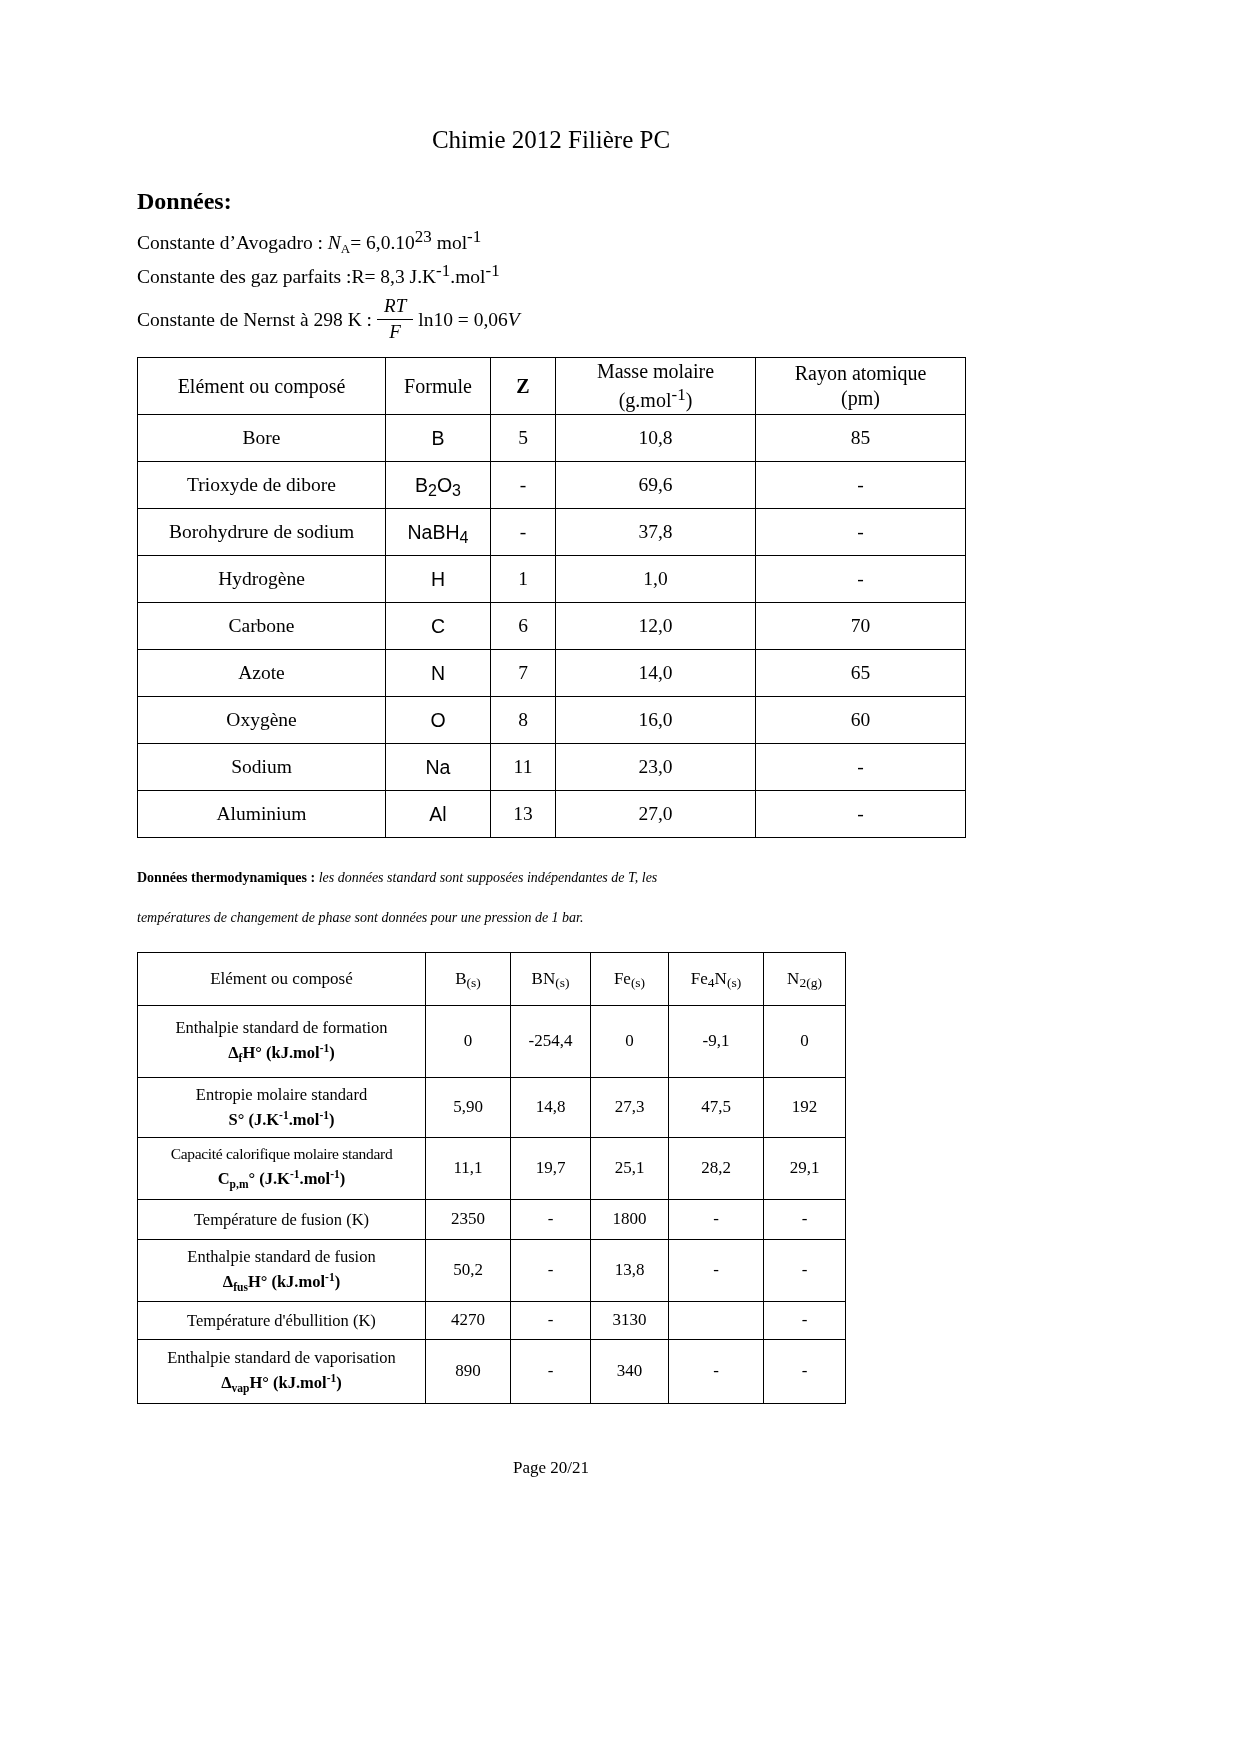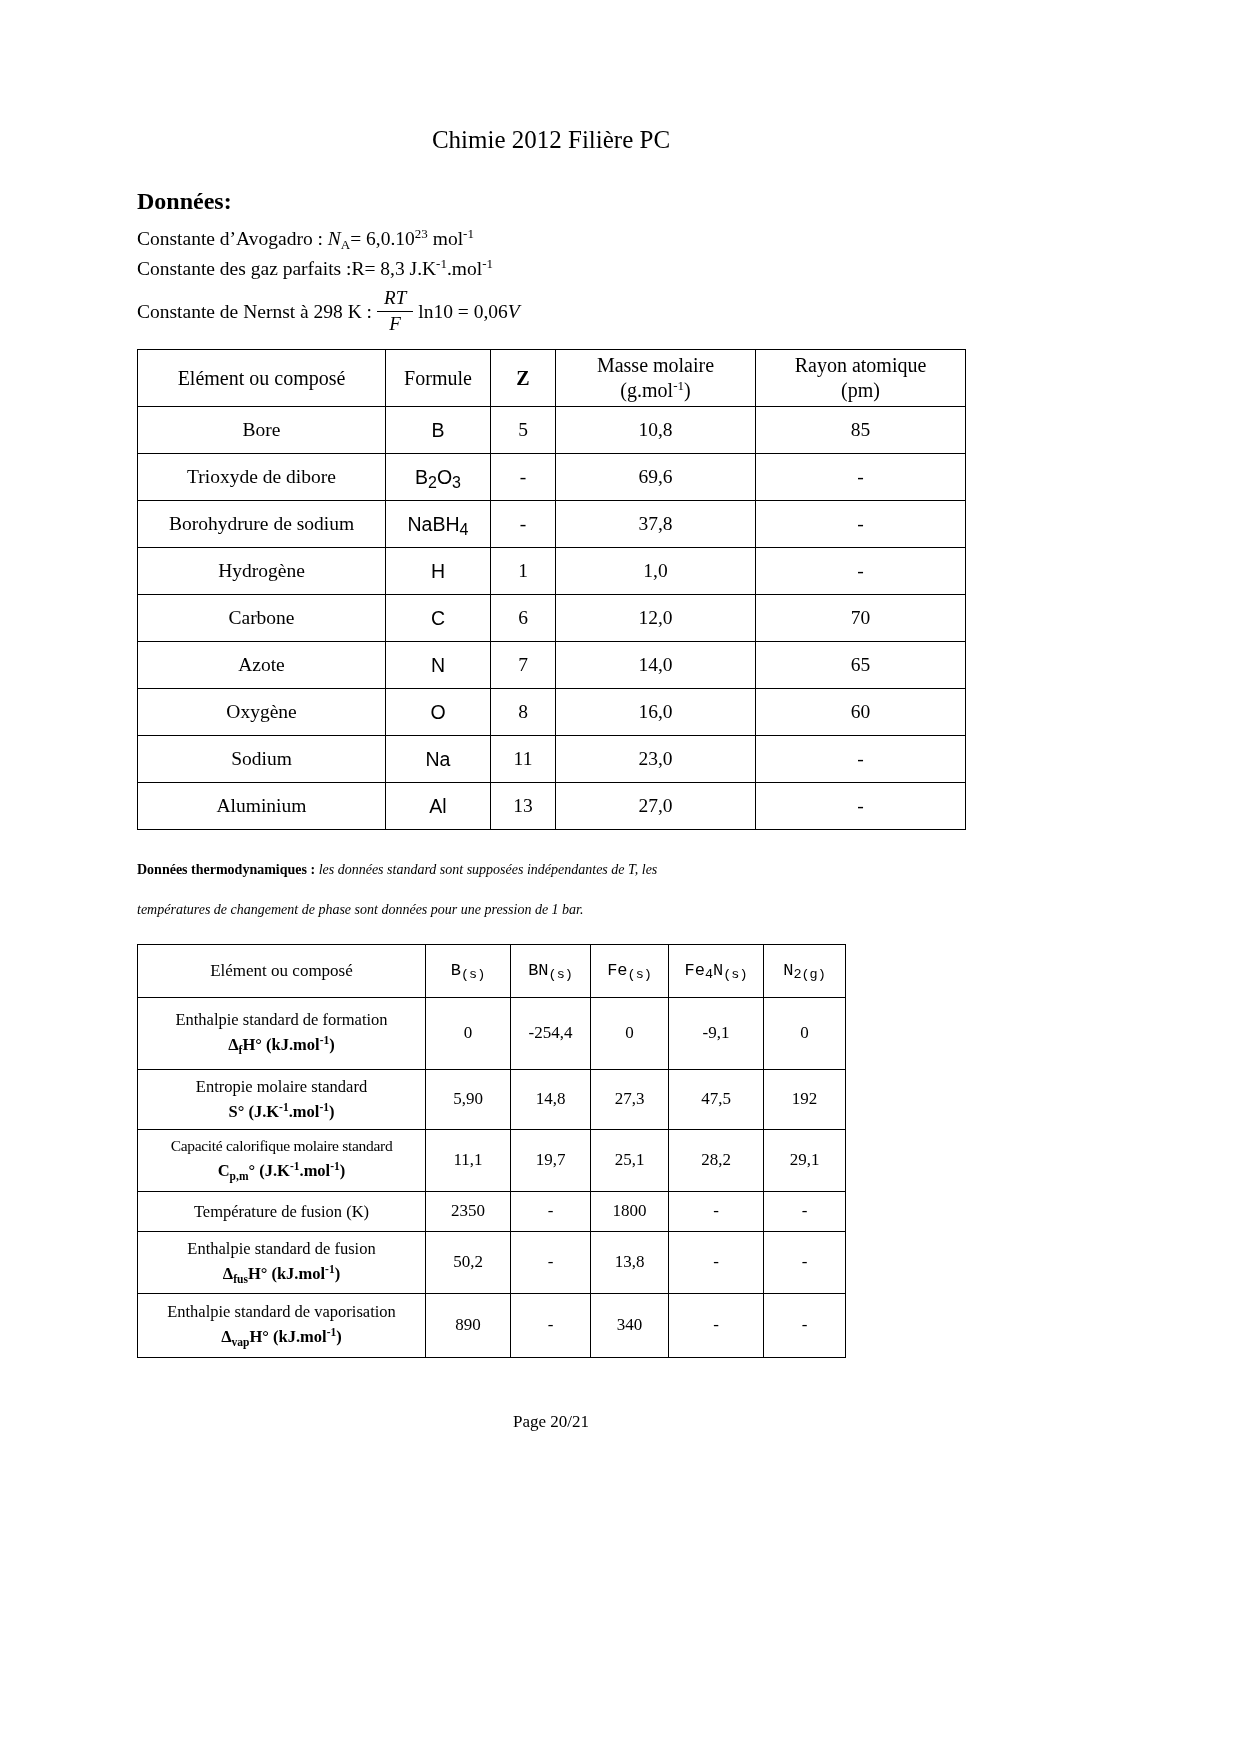--- a/index.html
+++ b/index.html
@@ -10,21 +10,21 @@
     font-family:"Liberation Serif", serif;
     color:#000;
     overflow:hidden;
     margin:0 auto;
   }
   .content{padding:126px 275px 0 137px;}
   .title{text-align:center;font-size:25px;}
   .heading{font-weight:bold;font-size:24px;margin:34px 0 10px 0;}
   .cline{font-size:19.5px;line-height:1.4;margin:1px 0;}
   .it{font-style:italic;}
-  sup.s{font-size:13px;vertical-align:7px;letter-spacing:0;}
+  sup.s{font-size:17px;vertical-align:7px;letter-spacing:0;}
   sub.s{font-size:13px;vertical-align:-4px;}
   .nernstline{display:flex;align-items:center;font-size:19.5px;margin:6px 0 14px 0;}
   .frac{display:inline-flex;flex-direction:column;align-items:center;font-style:italic;font-size:19px;line-height:1.1;margin:0 5px;}
   .frac .num{border-bottom:1.6px solid #000;padding:0 7px 2px 7px;}
   .frac .den{padding-top:2px;}
 
   table{border-collapse:collapse;table-layout:fixed;}
   .t1{width:828px;margin-top:4px;}
   .t1 th,.t1 td{border:1.7px solid #000;text-align:center;vertical-align:middle;padding:0 4px;}
   .t1 th{font-weight:normal;font-size:20px;height:56px;line-height:1.25;}
@@ -32,21 +32,21 @@
   .t1 td{font-size:19.5px;height:46px;}
   .formula{font-family:"Liberation Sans", sans-serif;font-size:20px;}
   .fsub{font-size:16px;position:relative;top:4px;}
 
   .thermo{margin-top:30px;font-size:14px;line-height:1.45;}
   .thermo .l2{margin-top:19px;}
 
   .t2{width:708px;margin-top:24px;}
   .t2 th,.t2 td{border:1.7px solid #000;text-align:center;vertical-align:middle;padding:2px 4px;}
   .t2 th{height:48px;font-weight:normal;font-size:17px;line-height:1.2;}
-  .chead{font-family:Liberation Mono, monospace;font-weight:bold;font-size:17.5px;margin-top:32px;}
+  .chead{font-family:Liberation Serif, serif;font-weight:bold;font-size:17.5px;margin-top:32px;}
   .csub{font-size:13.5px;position:relative;top:3px;}
   .t2 td{font-size:17px;}
   .lblcell{line-height:1.55;}
   .lbl{font-size:16.5px;}
   .lbl.tight{font-size:15.5px;letter-spacing:-0.3px;}
   .symline{font-weight:bold;font-size:16.5px;}
   .symline sub.s{font-size:11.5px;vertical-align:-4px;}
   .symline sup.s{font-size:11.5px;vertical-align:6px;}
   .rh72{height:72px;} .rh60{height:60px;} .rh62{height:62px;}
   .rh40{height:40px;} .rh38{height:38px;} .rh64{height:64px;}
@@ -235,20 +235,30 @@
           <div class="lbl">Enthalpie standard de fusion</div>
           <div class="symline"><span>Δ</span><sub class="s">fus</sub><span>H° (kJ.mol</span><sup class="s">-1</sup><span>)</span></div>
         </td>
         <td>50,2</td>
         <td>-</td>
         <td>13,8</td>
         <td>-</td>
         <td>-</td>
       </tr>
 
+      <tr class="rh38">
+        <td class="lblcell">
+          <div class="lbl">Température d'ébullition  (K)</div>
+        </td>
+        <td>4270</td>
+        <td>-</td>
+        <td>3130</td>
+        <td></td>
+        <td>-</td>
+      </tr>
 
       <tr class="rh64">
         <td class="lblcell">
           <div class="lbl">Enthalpie standard de vaporisation</div>
           <div class="symline"><span>Δ</span><sub class="s">vap</sub><span>H° (kJ.mol</span><sup class="s">-1</sup><span>)</span></div>
         </td>
         <td>890</td>
         <td>-</td>
         <td>340</td>
         <td>-</td>

